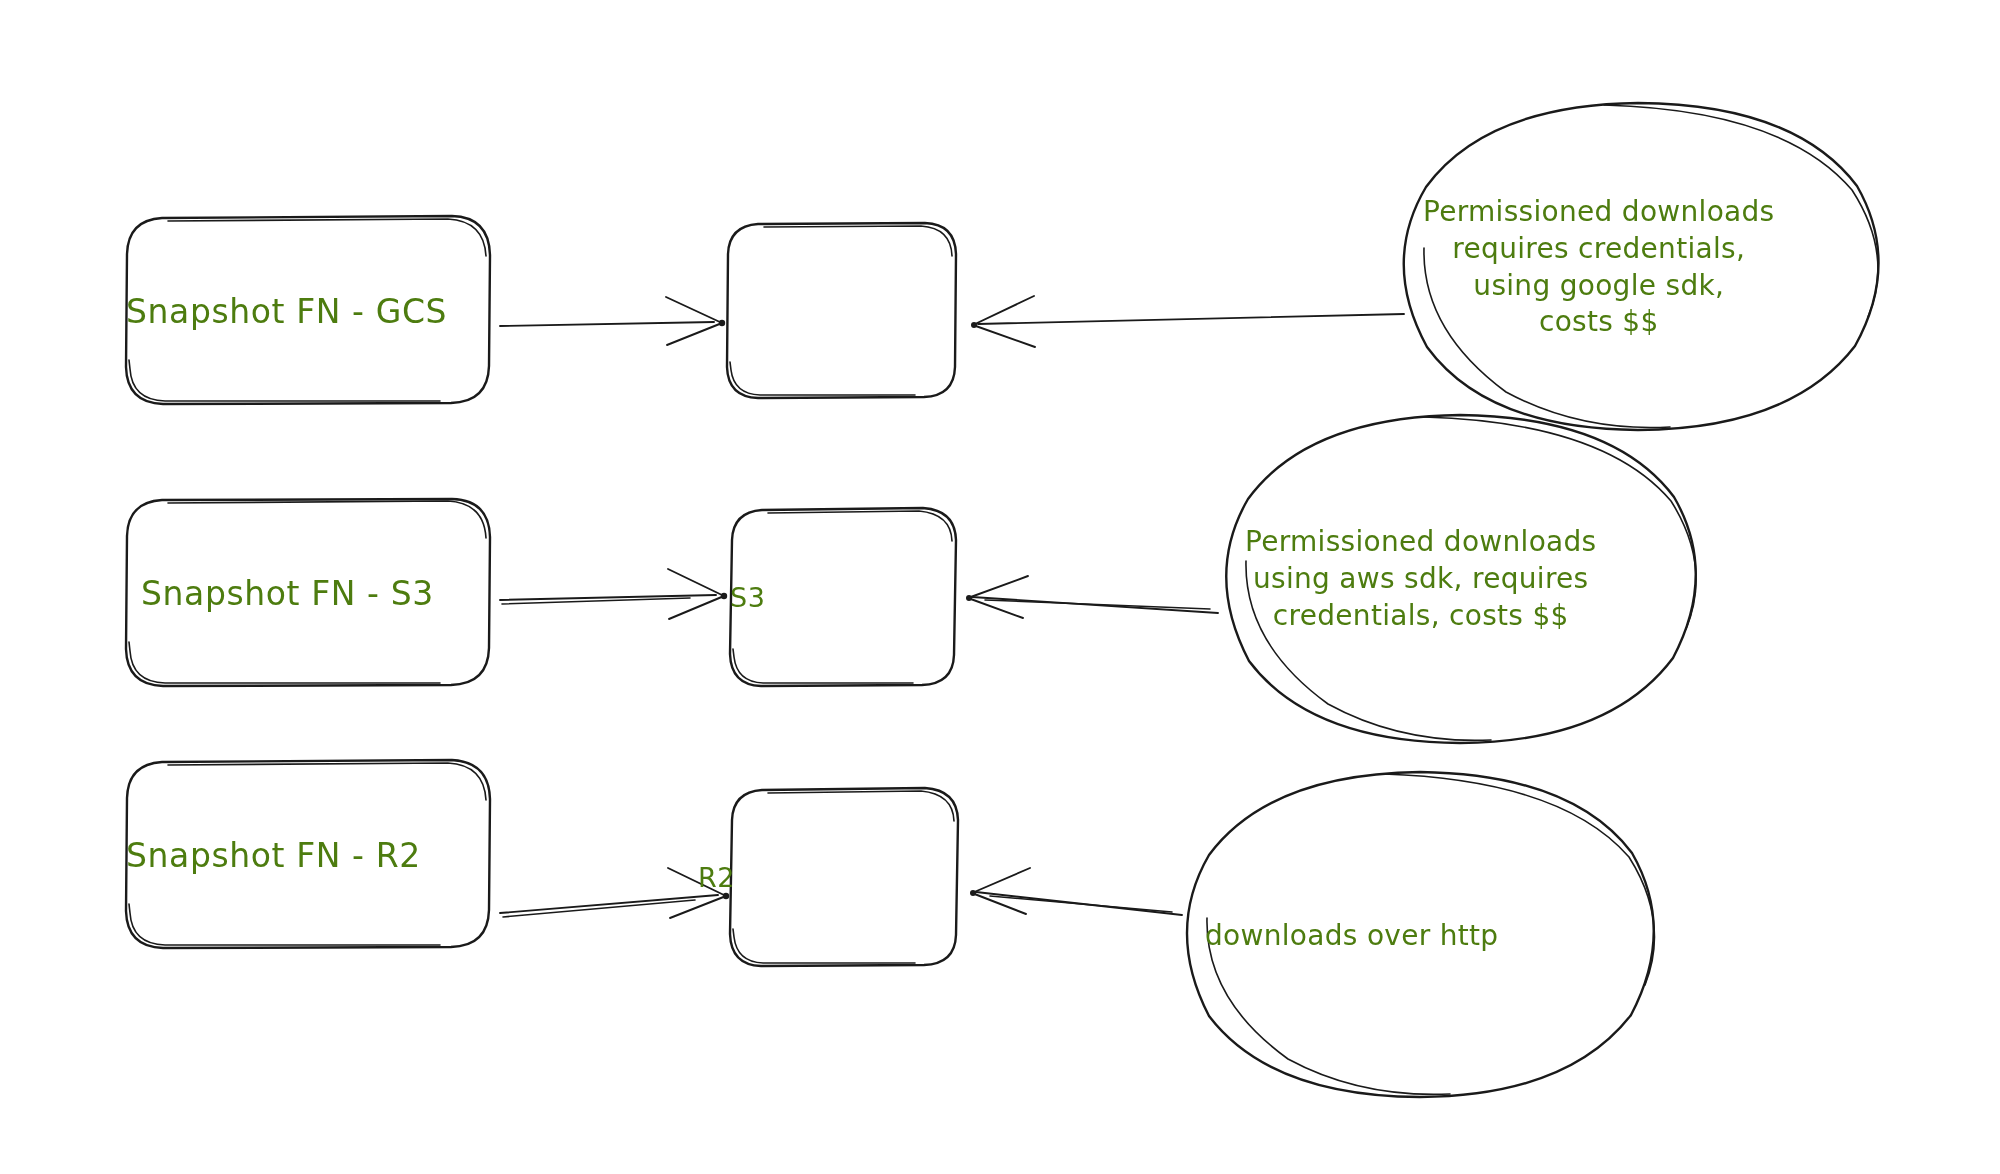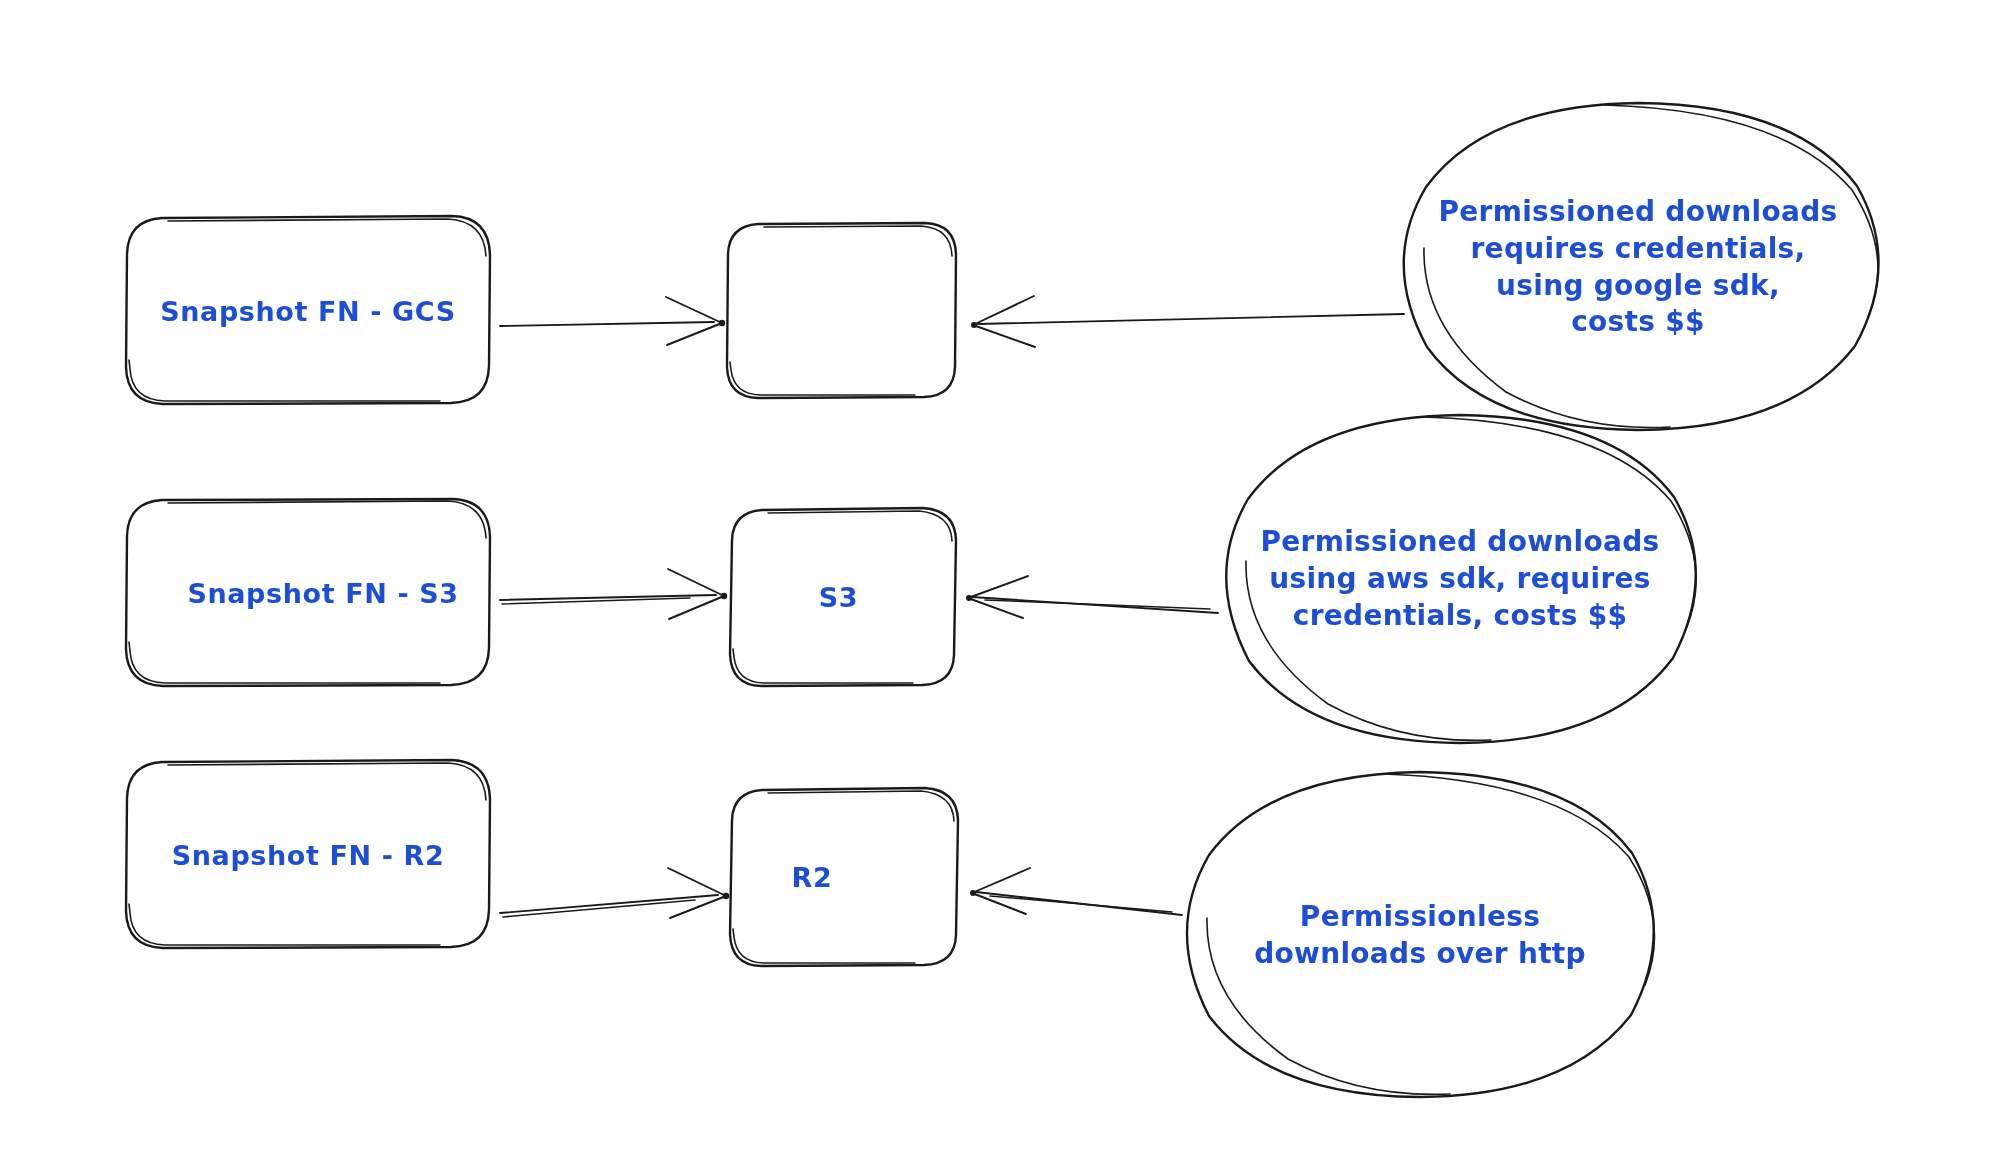--- a/index.html
+++ b/index.html
@@ -35,30 +35,28 @@
     stroke-width: 1.9;
   }
   .sketch-stroke.hair {
     stroke-width: 1.6;
   }
   .node-label,
   .bubble-label {
     position: absolute;
     display: flex;
     align-items: center;
-    justify-content: center;
     text-align: center;
-    color: #1d4ed8;
+    color: #4d7c0f;
     font-family: "DejaVu Sans", sans-serif;
     pointer-events: none;
     user-select: none;
-    font-weight: bold;
   }
   .node-label {
-    font-size: 27px;
+    font-size: 33px;
     letter-spacing: 0.6px;
   }
   .node-label.small {
     font-size: 27px;
   }
   .bubble-label {
     font-size: 28px;
     line-height: 1.32;
     letter-spacing: 0.3px;
   }
@@ -193,18 +191,17 @@
   <div class="bubble-label" style="left:1245px; top:422px; width:430px; height:315px;">
     <div>
       <span>Permissioned downloads</span>
       <span>using aws sdk, requires</span>
       <span>credentials, costs $$</span>
     </div>
   </div>
 
   <div class="bubble-label" style="left:1205px; top:780px; width:430px; height:312px;">
     <div>
-      <span>Permissionless</span>
       <span>downloads over http</span>
     </div>
   </div>
 
 </div>
 
 </body></html>

